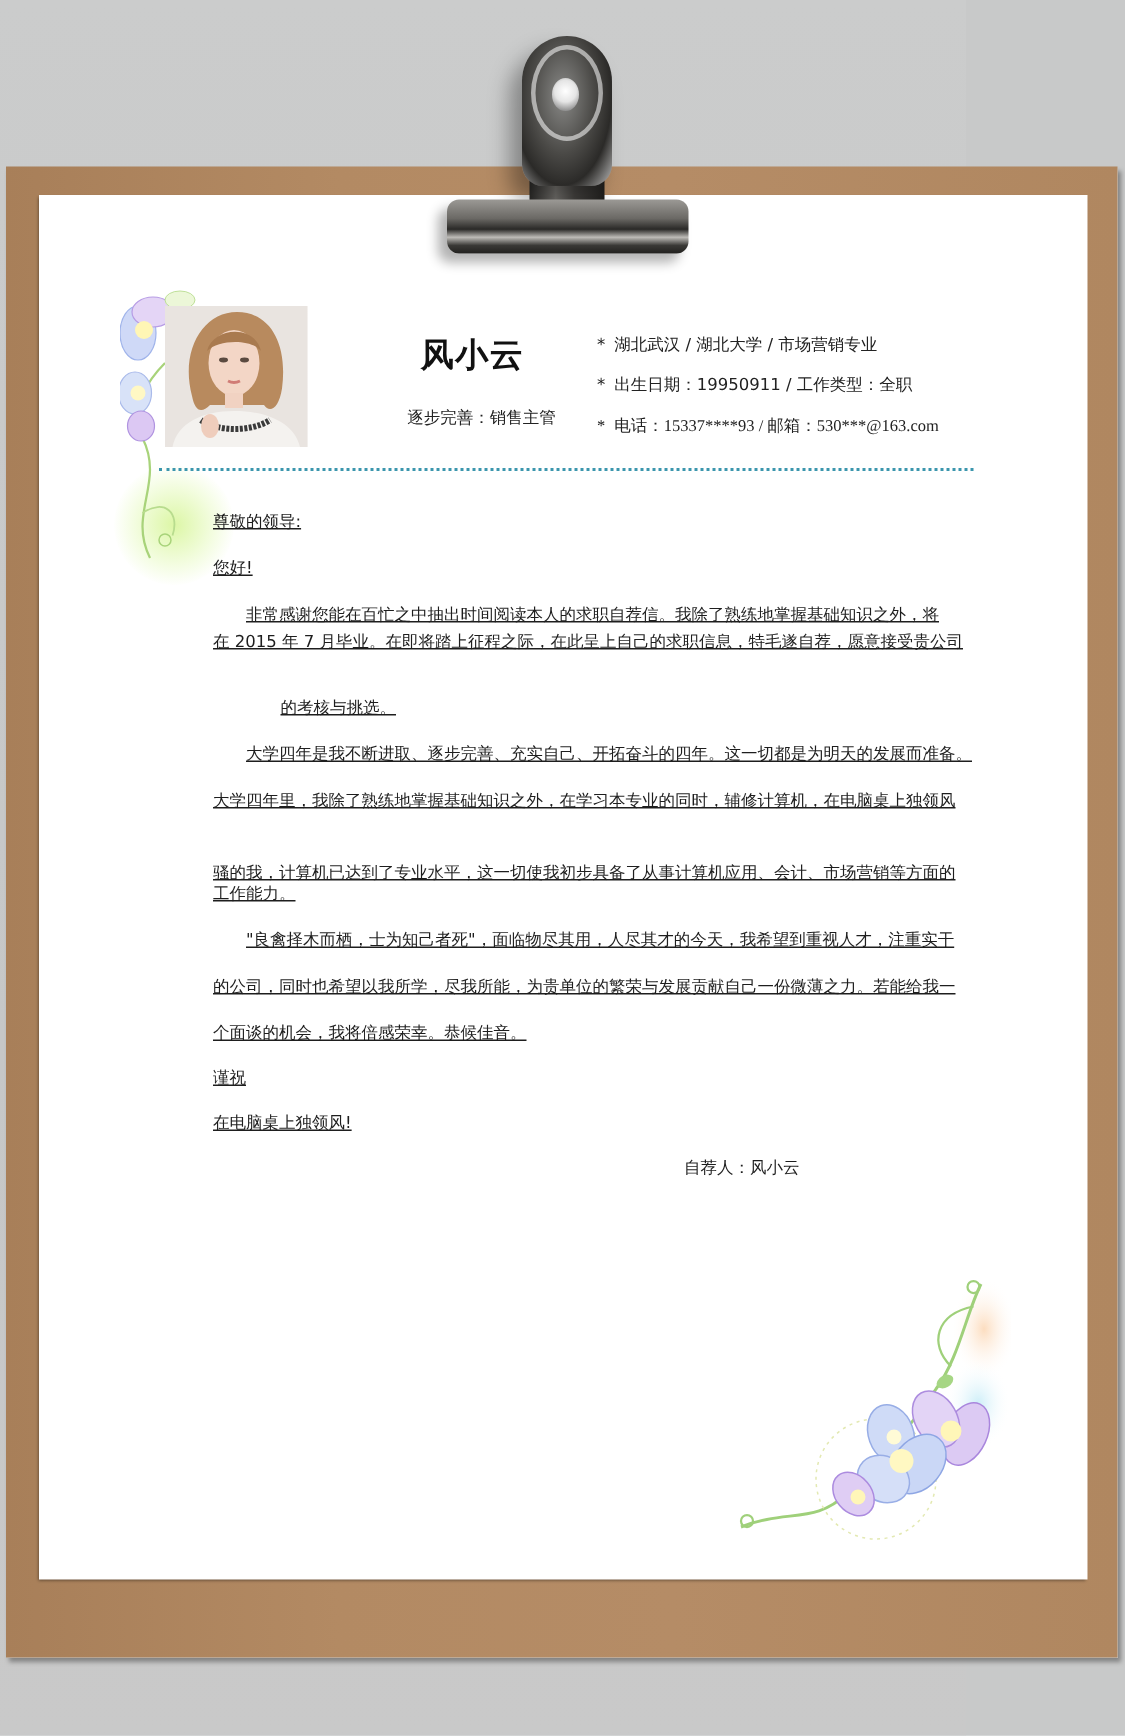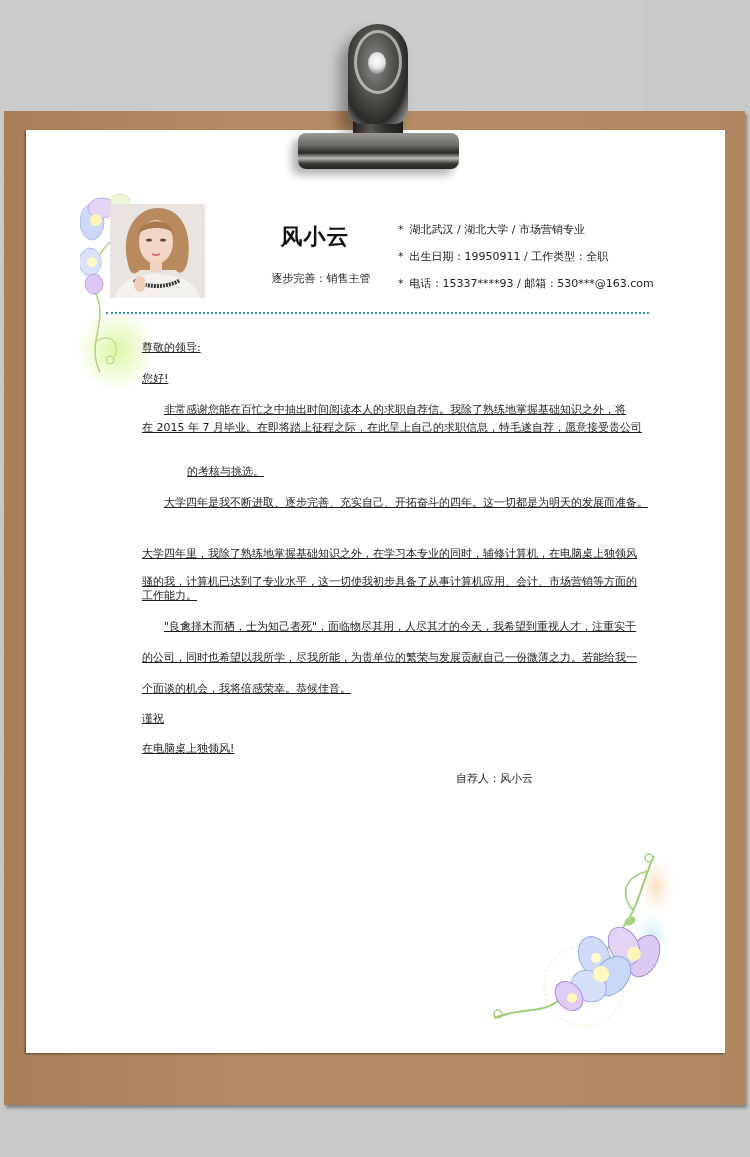--- a/index.html
+++ b/index.html
@@ -118,37 +118,37 @@
     <div class="name">风小云</div>
     <div class="intent">逐步完善：销售主管</div>
 
     <div class="info">
       <div class="info-line" style="top:0px;">
         <span class="star">*</span><span>湖北武汉 / 湖北大学 / 市场营销专业</span>
       </div>
       <div class="info-line" style="top:27px;">
         <span class="star">*</span><span>出生日期：19950911 / 工作类型：全职</span>
       </div>
-      <div class="info-line" style="top:54px;">
+      <div class="info-line" style="top:54px;font-family:Liberation Serif, serif;">
         <span class="star">*</span><span>电话：15337****93 / 邮箱：530***@163.com</span>
       </div>
     </div>
 
     <div class="divider"></div>
 
     <div class="letter">
       <div class="l" style="top:0px;">尊敬的领导:</div>
       <div class="l" style="top:31px;">您好!</div>
 
       <div class="l indent" style="top:62px;">非常感谢您能在百忙之中抽出时间阅读本人的求职自荐信。我除了熟练地掌握基础知识之外，将</div>
       <div class="l" style="top:80px;">在 2015 年 7 月毕业。在即将踏上征程之际，在此呈上自己的求职信息，特毛遂自荐，愿意接受贵公司</div>
       <div class="l" style="top:124px;padding-left:45px;">的考核与挑选。</div>
 
       <div class="l indent" style="top:155px;">大学四年是我不断进取、逐步完善、充实自己、开拓奋斗的四年。这一切都是为明天的发展而准备。</div>
-      <div class="l" style="top:186px;margin-top:20px;">大学四年里，我除了熟练地掌握基础知识之外，在学习本专业的同时，辅修计算机，在电脑桌上独领风</div>
+      <div class="l" style="top:186px;">大学四年里，我除了熟练地掌握基础知识之外，在学习本专业的同时，辅修计算机，在电脑桌上独领风</div>
       <div class="l" style="top:234px;">骚的我，计算机已达到了专业水平，这一切使我初步具备了从事计算机应用、会计、市场营销等方面的</div>
       <div class="l" style="top:248px;">工作能力。</div>
 
       <div class="l indent" style="top:279px;">"良禽择木而栖，士为知己者死"，面临物尽其用，人尽其才的今天，我希望到重视人才，注重实干</div>
       <div class="l" style="top:310px;">的公司，同时也希望以我所学，尽我所能，为贵单位的繁荣与发展贡献自己一份微薄之力。若能给我一</div>
       <div class="l" style="top:341px;">个面谈的机会，我将倍感荣幸。恭候佳音。</div>
 
       <div class="l" style="top:371px;">谨祝</div>
       <div class="l" style="top:401px;">在电脑桌上独领风!</div>
       <div class="sign" style="top:431px;">自荐人：风小云</div>

